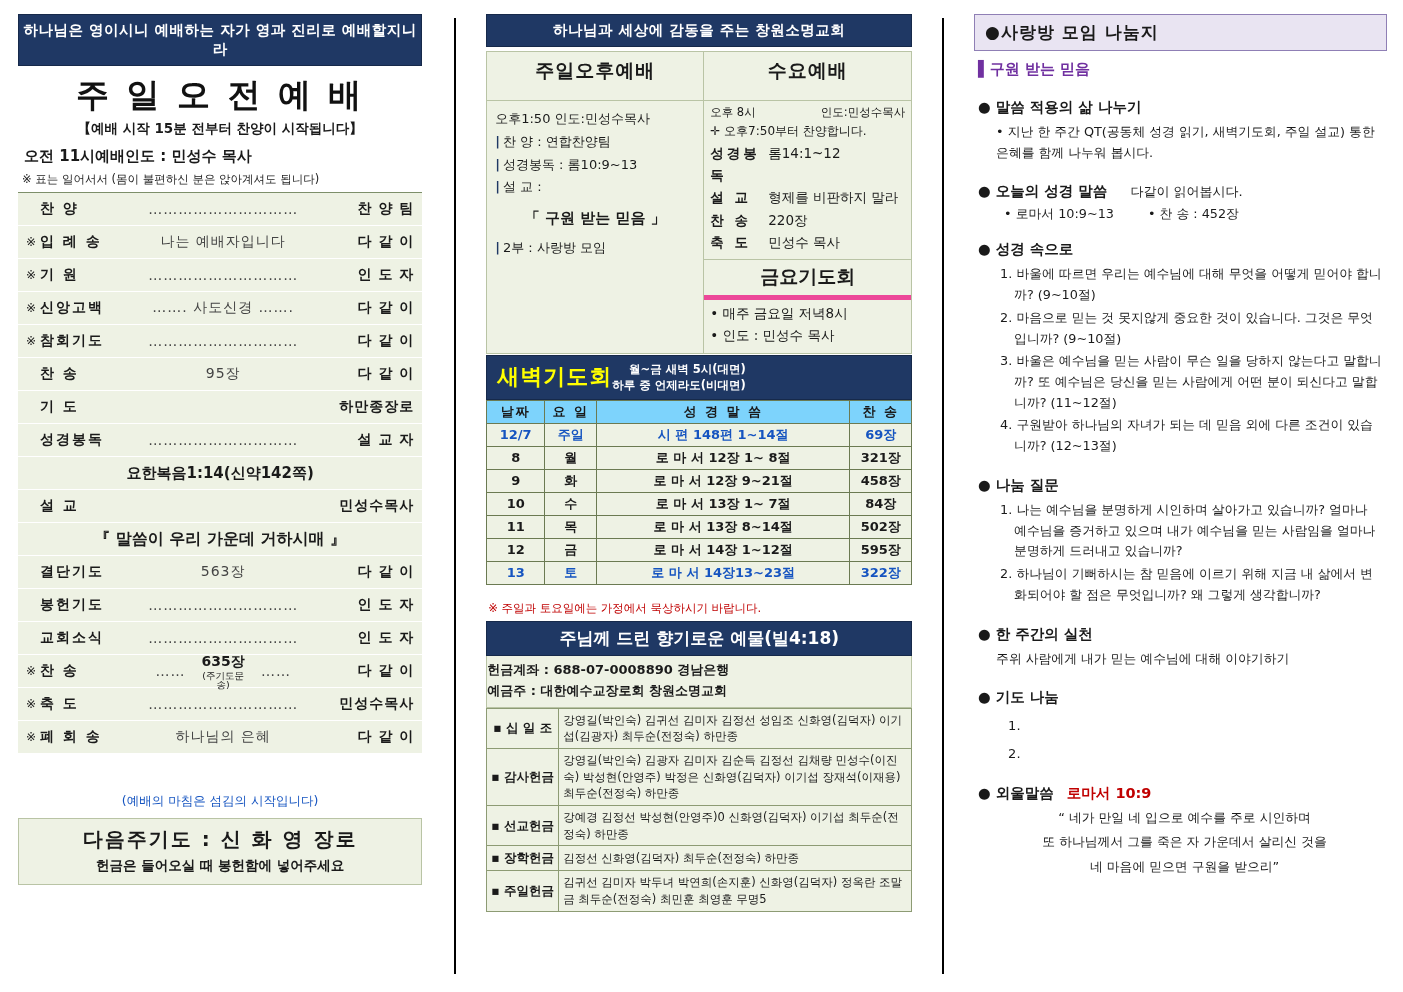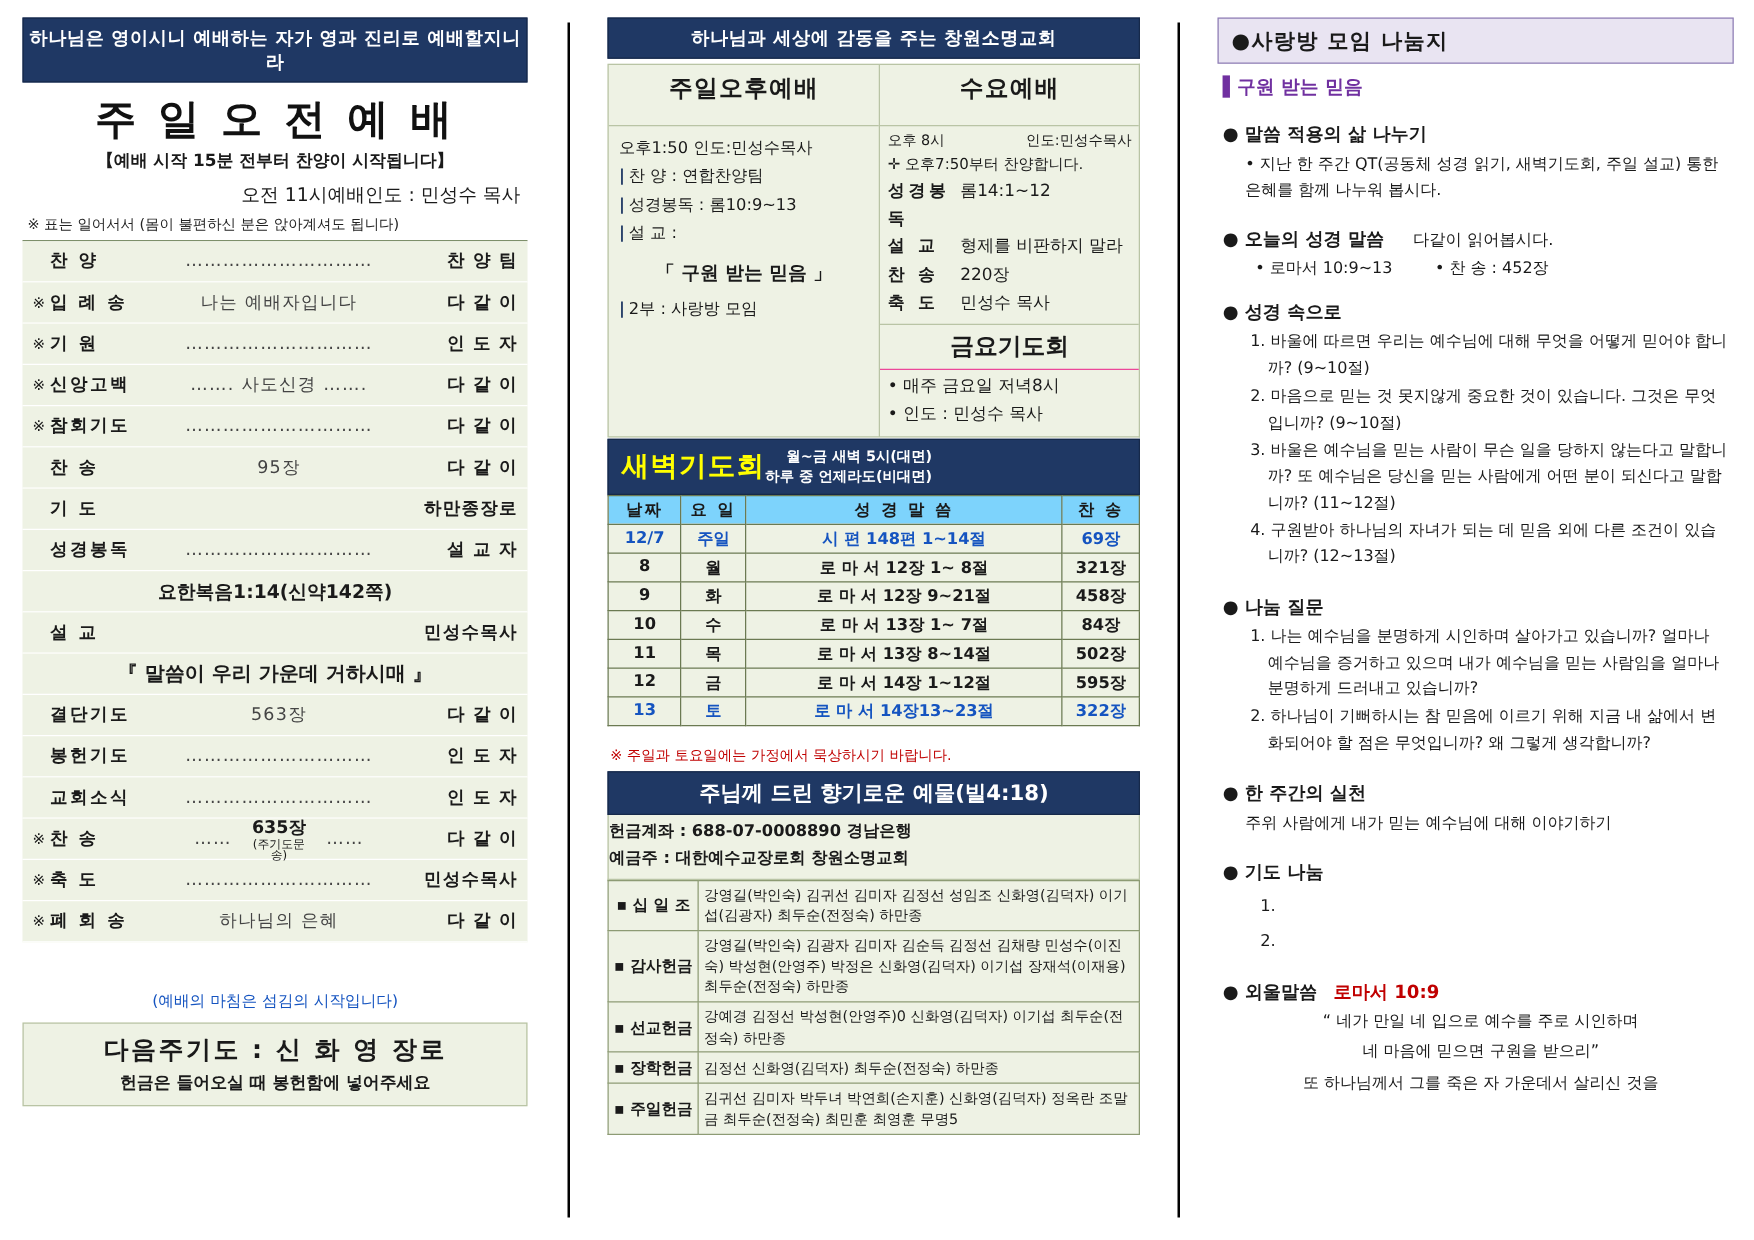--- a/index.html
+++ b/index.html
@@ -40,23 +40,23 @@
     color:#111;
   }
   .subtitle {
     text-align:center;
     font-size:13.5px;
     font-weight:bold;
     margin-bottom:7px;
   }
   .rowline {
     display:flex;
-    justify-content:flex-end;
+    justify-content:flex-start;
     font-size:15px;
-    font-weight:normal;
+    font-weight:bold;
     padding:2px 6px 4px;
   }
   .note {
     font-size:11.5px;
     padding:2px 4px 5px;
     color:#222;
   }
 
   
   .order { border-top:1px solid #7d8f6a; }
@@ -108,21 +108,21 @@
   .pbody { padding:7px 8px 8px; font-size:13px; line-height:1.75; }
   .pbody .line { white-space:nowrap; }
   .tick { color:#1f3864; font-weight:bold; margin-right:3px; }
   .quote-c { text-align:center; font-size:15px; font-weight:bold; margin:6px 0; }
 
   .wed-rows { padding:2px 6px 6px; font-size:13.5px; line-height:1.65; }
   .wed-rows .r { display:flex; }
   .wed-rows .r b { width:58px; display:inline-block; letter-spacing:3px; }
   .sub-head {
     text-align:center; font-size:19px; font-weight:bold;
-    padding:4px 0 5px; border-top:1px solid #b9c4a5; border-bottom:1px solid #ec4899;
+    padding:4px 0 5px; border-top:1px solid #b9c4a5; border-bottom:5px solid #ec4899;
   }
 
   
   .dawn-head {
     display:flex; align-items:center; justify-content:flex-start;
     background:#1f3864; color:#fff; padding:5px 10px; margin-top:1px;
     border:1px solid #16294a;
   }
   .dawn-head .t { font-size:22px; font-weight:bold; color:#ffff00; letter-spacing:1px; }
   .dawn-head .s { font-size:11.5px; font-weight:bold; text-align:right; line-height:1.45; }
@@ -486,18 +486,18 @@
       <div class="num">1.</div>
       <div class="num">2.</div>
     </div>
 
     <div class="blk">
       <div class="h2">
         <span class="dot">●</span><span>외울말씀</span>
         <span class="redv">로마서 10:9</span>
       </div>
       <div class="verse">“ 네가 만일 네 입으로 예수를 주로 시인하며</div>
+      <div class="verse">또 하나님께서 그를 죽은 자 가운데서 살리신 것을</div>
       <div class="verse">네 마음에 믿으면 구원을 받으리”</div>
-      <div class="verse">또 하나님께서 그를 죽은 자 가운데서 살리신 것을</div>
     </div>
   </div>
 
 </div>
 
 </body></html>

